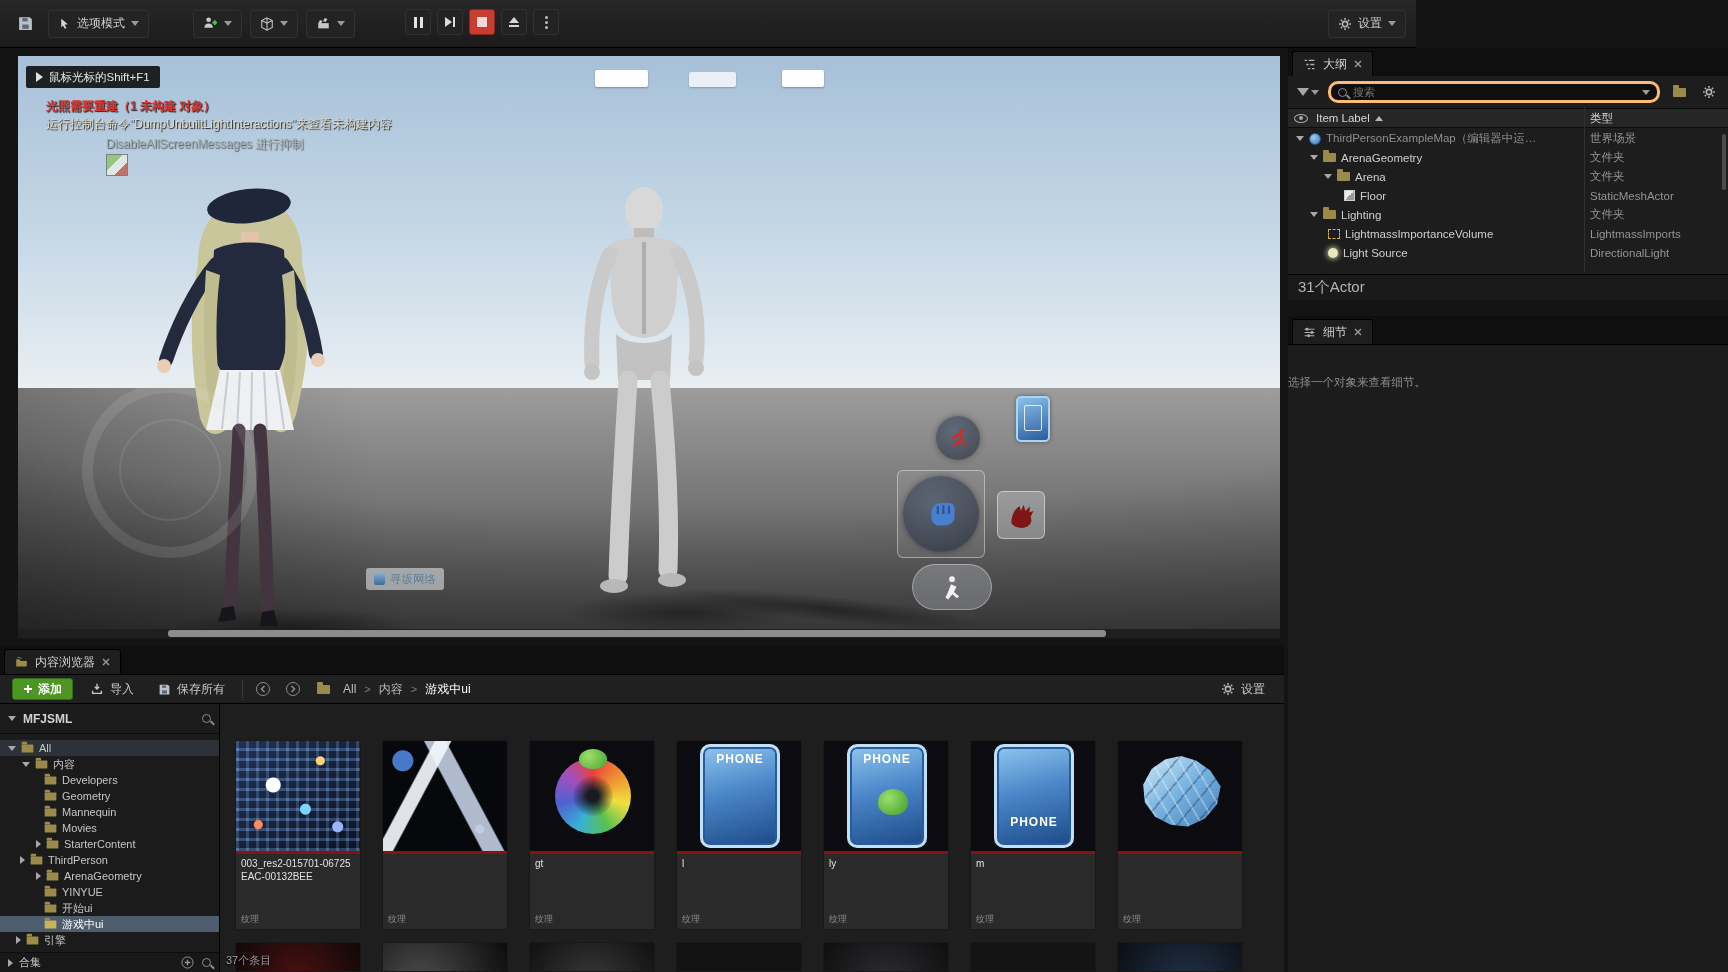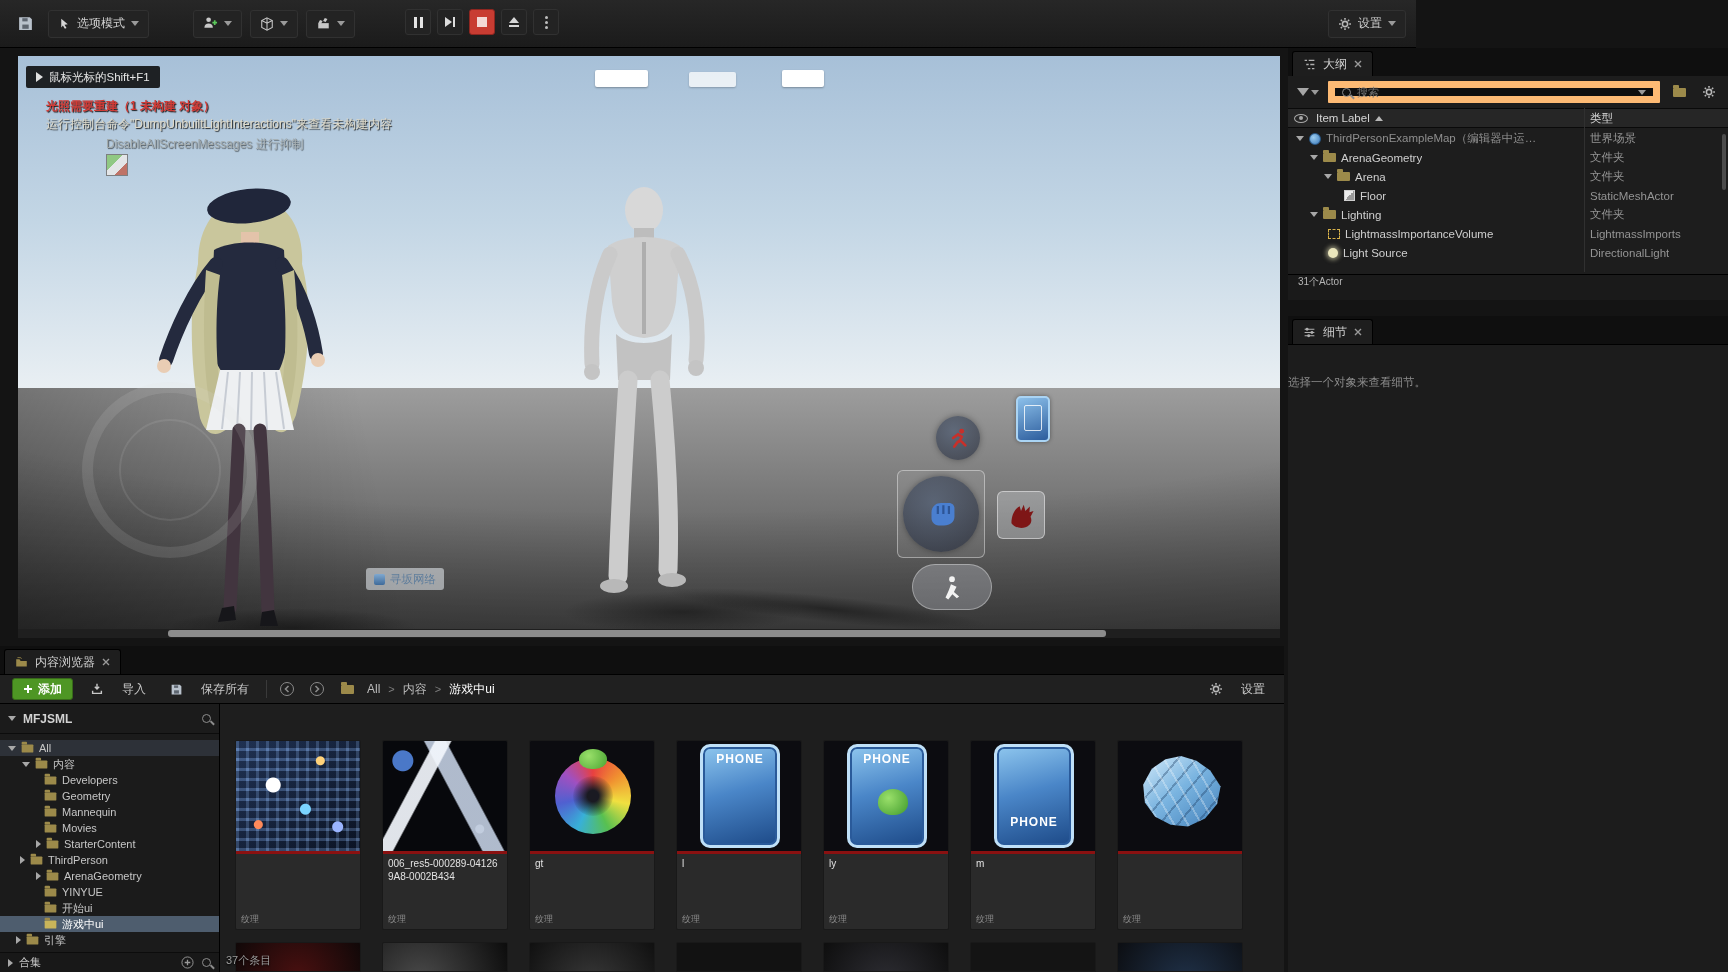--- a/index.html
+++ b/index.html
@@ -65,21 +65,21 @@
   .vp-scroll{position:absolute;left:0;bottom:0;width:100%;height:9px;background:#1f1f1f}
   .vp-thumb{position:absolute;left:150px;top:1px;width:938px;height:7px;background:#8c8c8c;border-radius:3px}
 
   
   #right-panel{position:absolute;left:1288px;top:48px;width:440px;height:924px;background:#141414}
   .tabstrip{position:absolute;left:0;width:100%;height:28px;background:#0f0f0f;display:flex;align-items:flex-end;padding:0 4px}
   .tab{display:flex;align-items:center;gap:7px;height:25px;padding:0 10px;background:#1e1e1e;
     border:1px solid #000;border-bottom:0;border-radius:3px 3px 0 0;color:#d0d0d0;font-size:12px}
   #outliner-area{position:absolute;left:0;top:0;width:440px;height:252px;background:#1d1d1d}
   #ol-toolbar{position:absolute;left:0;top:28px;width:100%;height:32px;display:flex;align-items:center;gap:8px;padding:0 8px;background:#1d1d1d}
-  .search{display:flex;align-items:center;gap:6px;background:#0f0f0f;border:7px solid #fdba74;border-radius:1px;height:22px;padding:0 7px}
+  .search{display:flex;align-items:center;gap:6px;background:#0f0f0f;border:3px solid #fdba74;border-radius:10px;height:22px;padding:0 7px}
   .search input{flex:1;background:transparent;border:0;outline:0;color:#cfcfcf;font-size:11px;min-width:0}
   #ol-header{position:absolute;left:0;top:60px;width:100%;height:20px;background:#262626;border-top:1px solid #0a0a0a;
     border-bottom:1px solid #0a0a0a;display:flex;align-items:center;font-size:11.5px;color:#d6d6d6}
   .col-div{position:absolute;left:296px;top:60px;width:1px;height:164px;background:#303030}
   #ol-rows{position:absolute;left:0;top:81px;width:100%;height:145px;overflow:hidden}
   .orow{position:relative;height:19px;display:flex;align-items:center;gap:5px;font-size:11.5px;color:#cfcfcf}
   .orow .lbl{white-space:nowrap;overflow:hidden;text-overflow:ellipsis;max-width:215px}
   .orow .rtype{position:absolute;left:302px;color:#949494;white-space:nowrap;overflow:hidden;max-width:130px}
   .muted{color:#8f8f8f}
   .tri-d{width:0;height:0;border-left:4px solid transparent;border-right:4px solid transparent;border-top:5px solid #a8a8a8;display:inline-block}
@@ -91,32 +91,32 @@
   .cube-ic{width:11px;height:11px;border:1px solid #cfcfcf;background:linear-gradient(135deg,#ececec 50%,#9a9a9a 50%);flex:none}
   .sun-ic{width:10px;height:10px;border-radius:50%;background:#eae6bc;box-shadow:0 0 4px 2px rgba(230,226,184,.55);flex:none}
   .vol-ic{width:12px;height:10px;border:1px dashed #d8b24a;flex:none}
   .eye-ic{width:14px;height:9px;border:1.5px solid #a8a8a8;border-radius:50%;position:relative;flex:none}
   .eye-ic::after{content:"";position:absolute;left:4px;top:1.2px;width:4px;height:4px;border-radius:50%;background:#a8a8a8}
   .mag{width:9px;height:9px;border:1.5px solid #8d8d8d;border-radius:50%;position:relative;flex:none}
   .mag::after{content:"";position:absolute;left:7px;top:7px;width:5px;height:1.5px;background:#8d8d8d;transform:rotate(45deg)}
   .funnel{width:0;height:0;border-left:6px solid transparent;border-right:6px solid transparent;border-top:8px solid #a6a6a6;position:relative;flex:none}
   .ol-scroll{position:absolute;right:2px;top:86px;width:4px;height:56px;background:#4c4c4c;border-radius:2px}
   #ol-status{position:absolute;left:0;top:226px;width:100%;height:26px;background:#1a1a1a;border-top:1px solid #000;
-    display:flex;align-items:flex-start;padding:0 10px;color:#b4b4b4;font-size:10px}
+    display:flex;align-items:center;padding:0 10px;color:#b4b4b4;font-size:15px}
   #details-area{position:absolute;left:0;top:268px;width:440px;height:656px}
   #details-body{position:absolute;left:0;top:28px;width:100%;height:628px;background:#1c1c1c;border-top:1px solid #000}
   .empty-msg{padding-top:30px;text-align:left;color:#8b8b8b;font-size:11.5px}
 
   
   #cb{position:absolute;left:0;top:646px;width:1284px;height:326px;background:#1c1c1c}
   #cb-toolbar{position:absolute;left:0;top:28px;width:100%;height:30px;background:#202020;border-top:1px solid #000;
     border-bottom:1px solid #000;display:flex;align-items:center;gap:10px;padding:0 12px}
   .add-btn{display:flex;align-items:center;gap:5px;height:22px;padding:0 10px;background:#4e9624;border:1px solid #376a19;
     border-radius:3px;color:#fff;font-weight:bold;font-size:12px;cursor:pointer}
-  .flat-btn{display:flex;align-items:center;gap:18px;height:22px;padding:0 7px;background:transparent;border:0;color:#c9c9c9;font-size:12px;cursor:pointer}
+  .flat-btn{display:flex;align-items:center;gap:6px;height:22px;padding:0 7px;background:transparent;border:0;color:#c9c9c9;font-size:12px;cursor:pointer}
   .vsep{width:1px;height:18px;background:#3a3a3a}
   .crumb{color:#bdbdbd;cursor:pointer}
   .crumb.current{color:#fff}
   .csep{color:#7e7e7e;font-size:11px}
   #cb-sources{position:absolute;left:0;top:58px;width:220px;height:268px;background:#1b1b1b;border-right:1px solid #000}
   #src-head{display:flex;align-items:center;gap:7px;height:30px;padding:0 8px;border-bottom:1px solid #0c0c0c;color:#d2d2d2;font-weight:bold}
   .srow{position:relative;height:16px;display:flex;align-items:center;gap:5px;font-size:11px;color:#c6c6c6;cursor:pointer}
   .srow.sel{background:#4e5d6e;color:#fff}
   .srow.dim-sel{background:#2d3138}
   .srow .fold{transform:scale(.9)}
@@ -636,26 +636,26 @@
         </span>
       </div>
     </div>
 
     <div id="cb-assets">
 
       <div class="tile-row" style="top:36px">
         <div class="tile">
           <div class="thumb th-mosaic"></div>
           <div class="strip"></div>
+          <div class="tname">003_res2-015701-06725EAC-00132BEE</div>
           <div class="ttype">纹理</div>
         </div>
         <div class="tile">
           <div class="thumb th-streaks"></div>
           <div class="strip"></div>
-          <div class="tname">006_res5-000289-041269A8-0002B434</div>
           <div class="ttype">纹理</div>
         </div>
         <div class="tile">
           <div class="thumb">
             <div class="rainbow-ball"></div>
             <div class="ball-core"></div>
             <div class="frog-head"></div>
           </div>
           <div class="strip"></div>
           <div class="tname">gt</div>

